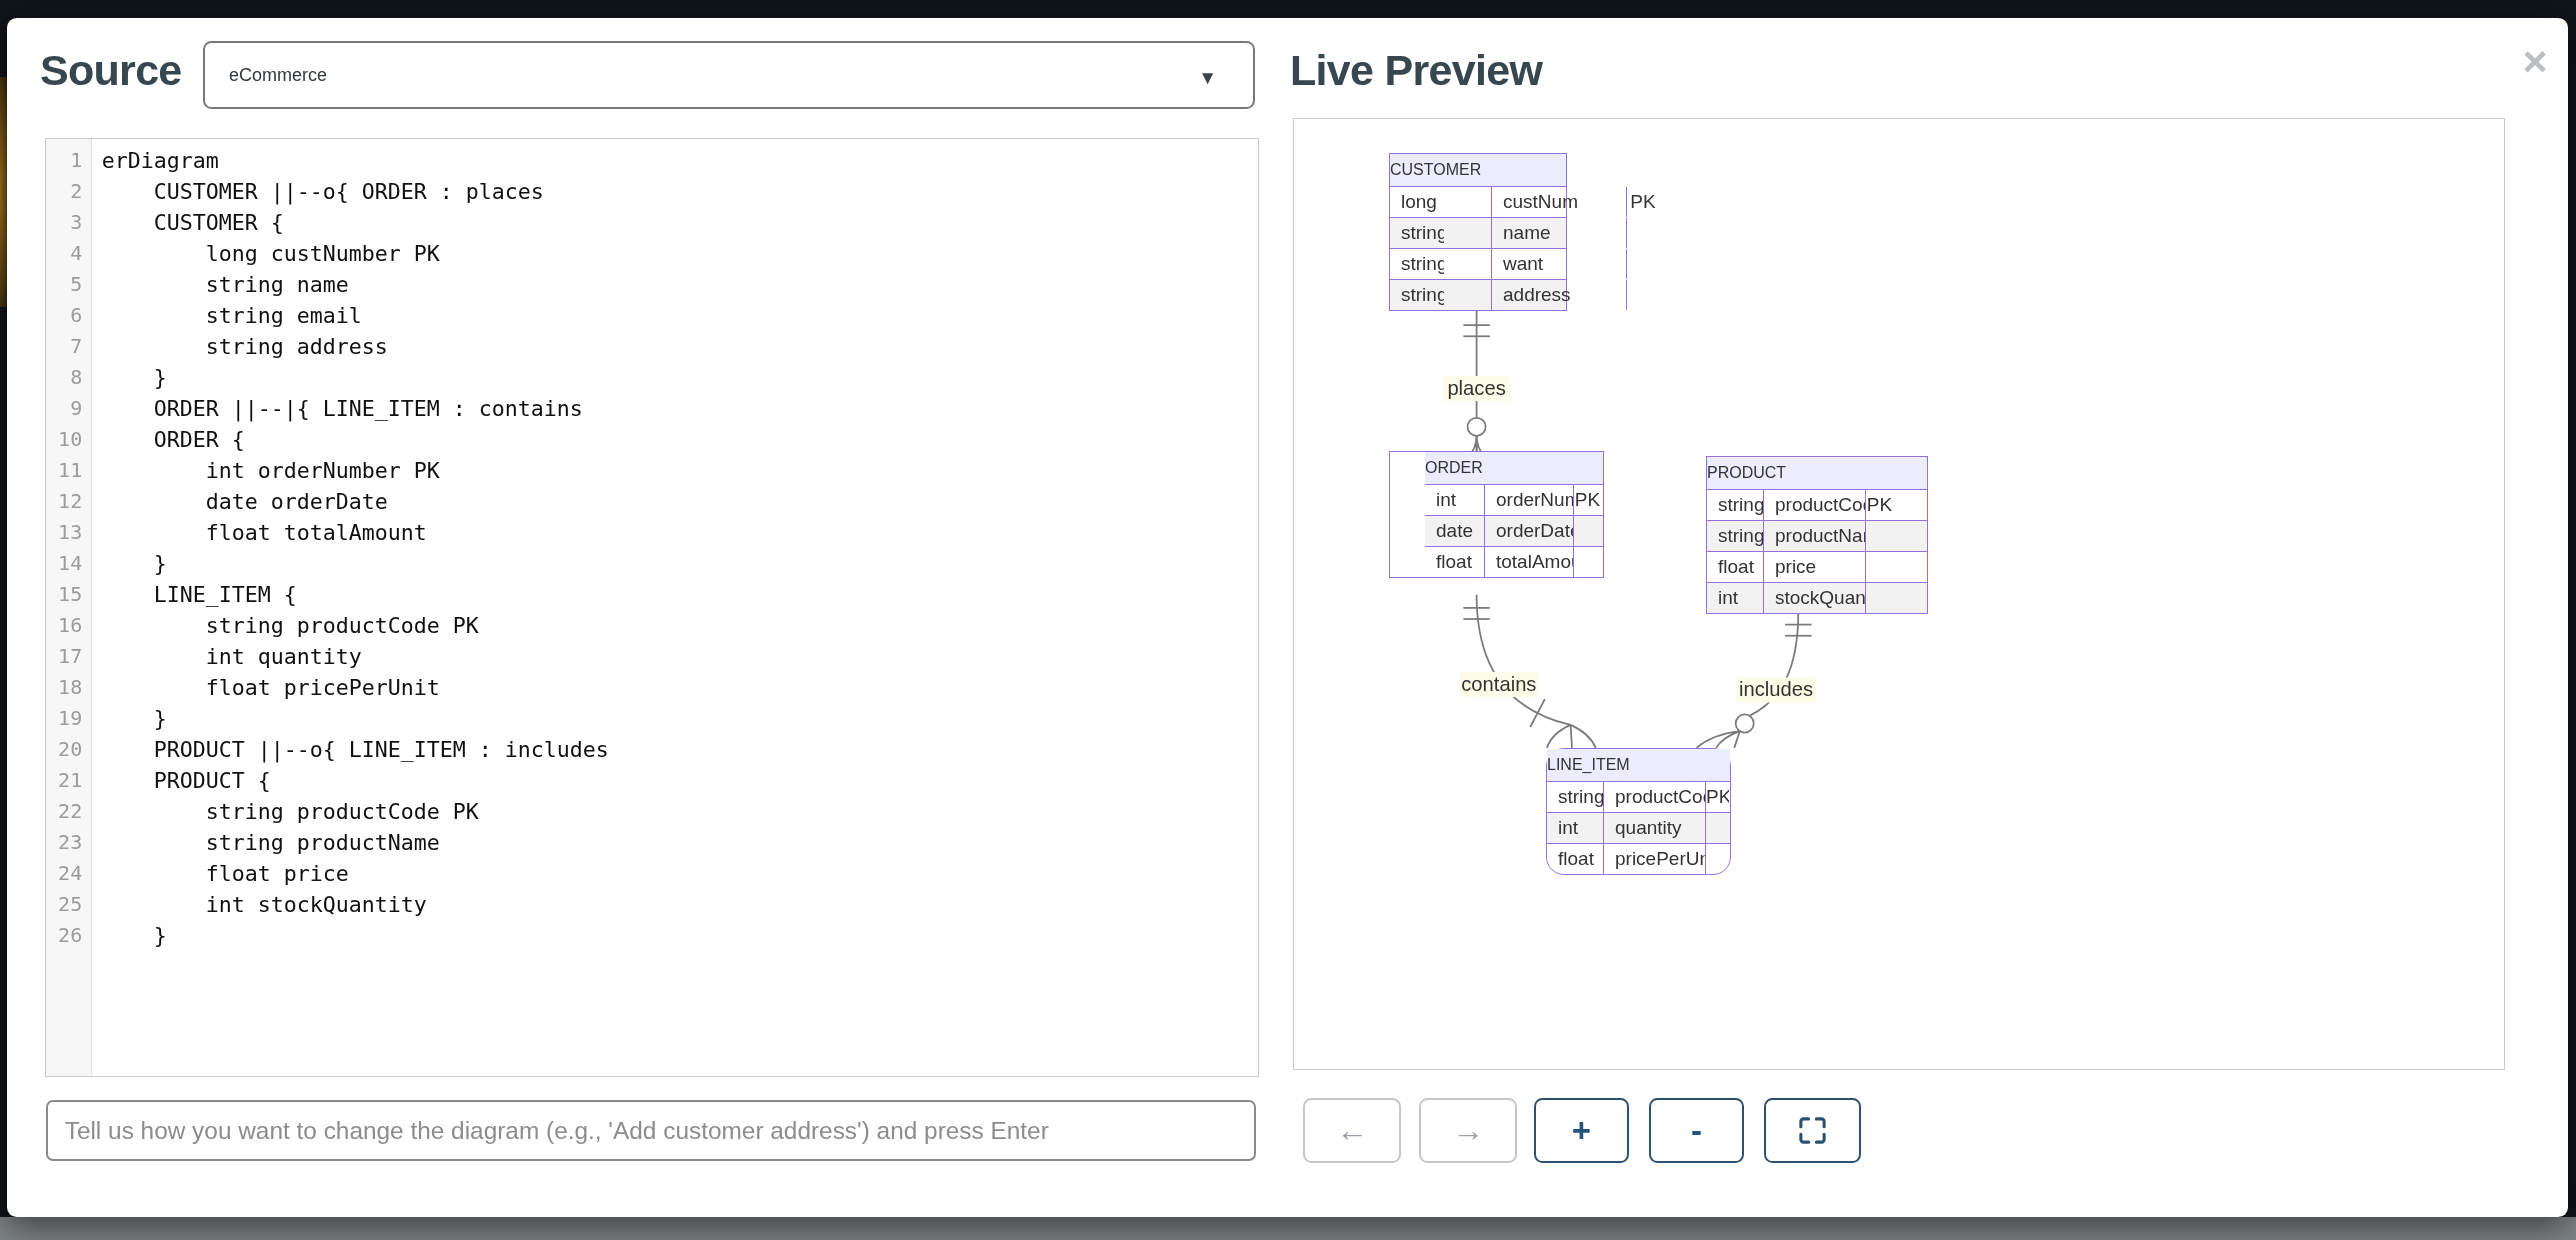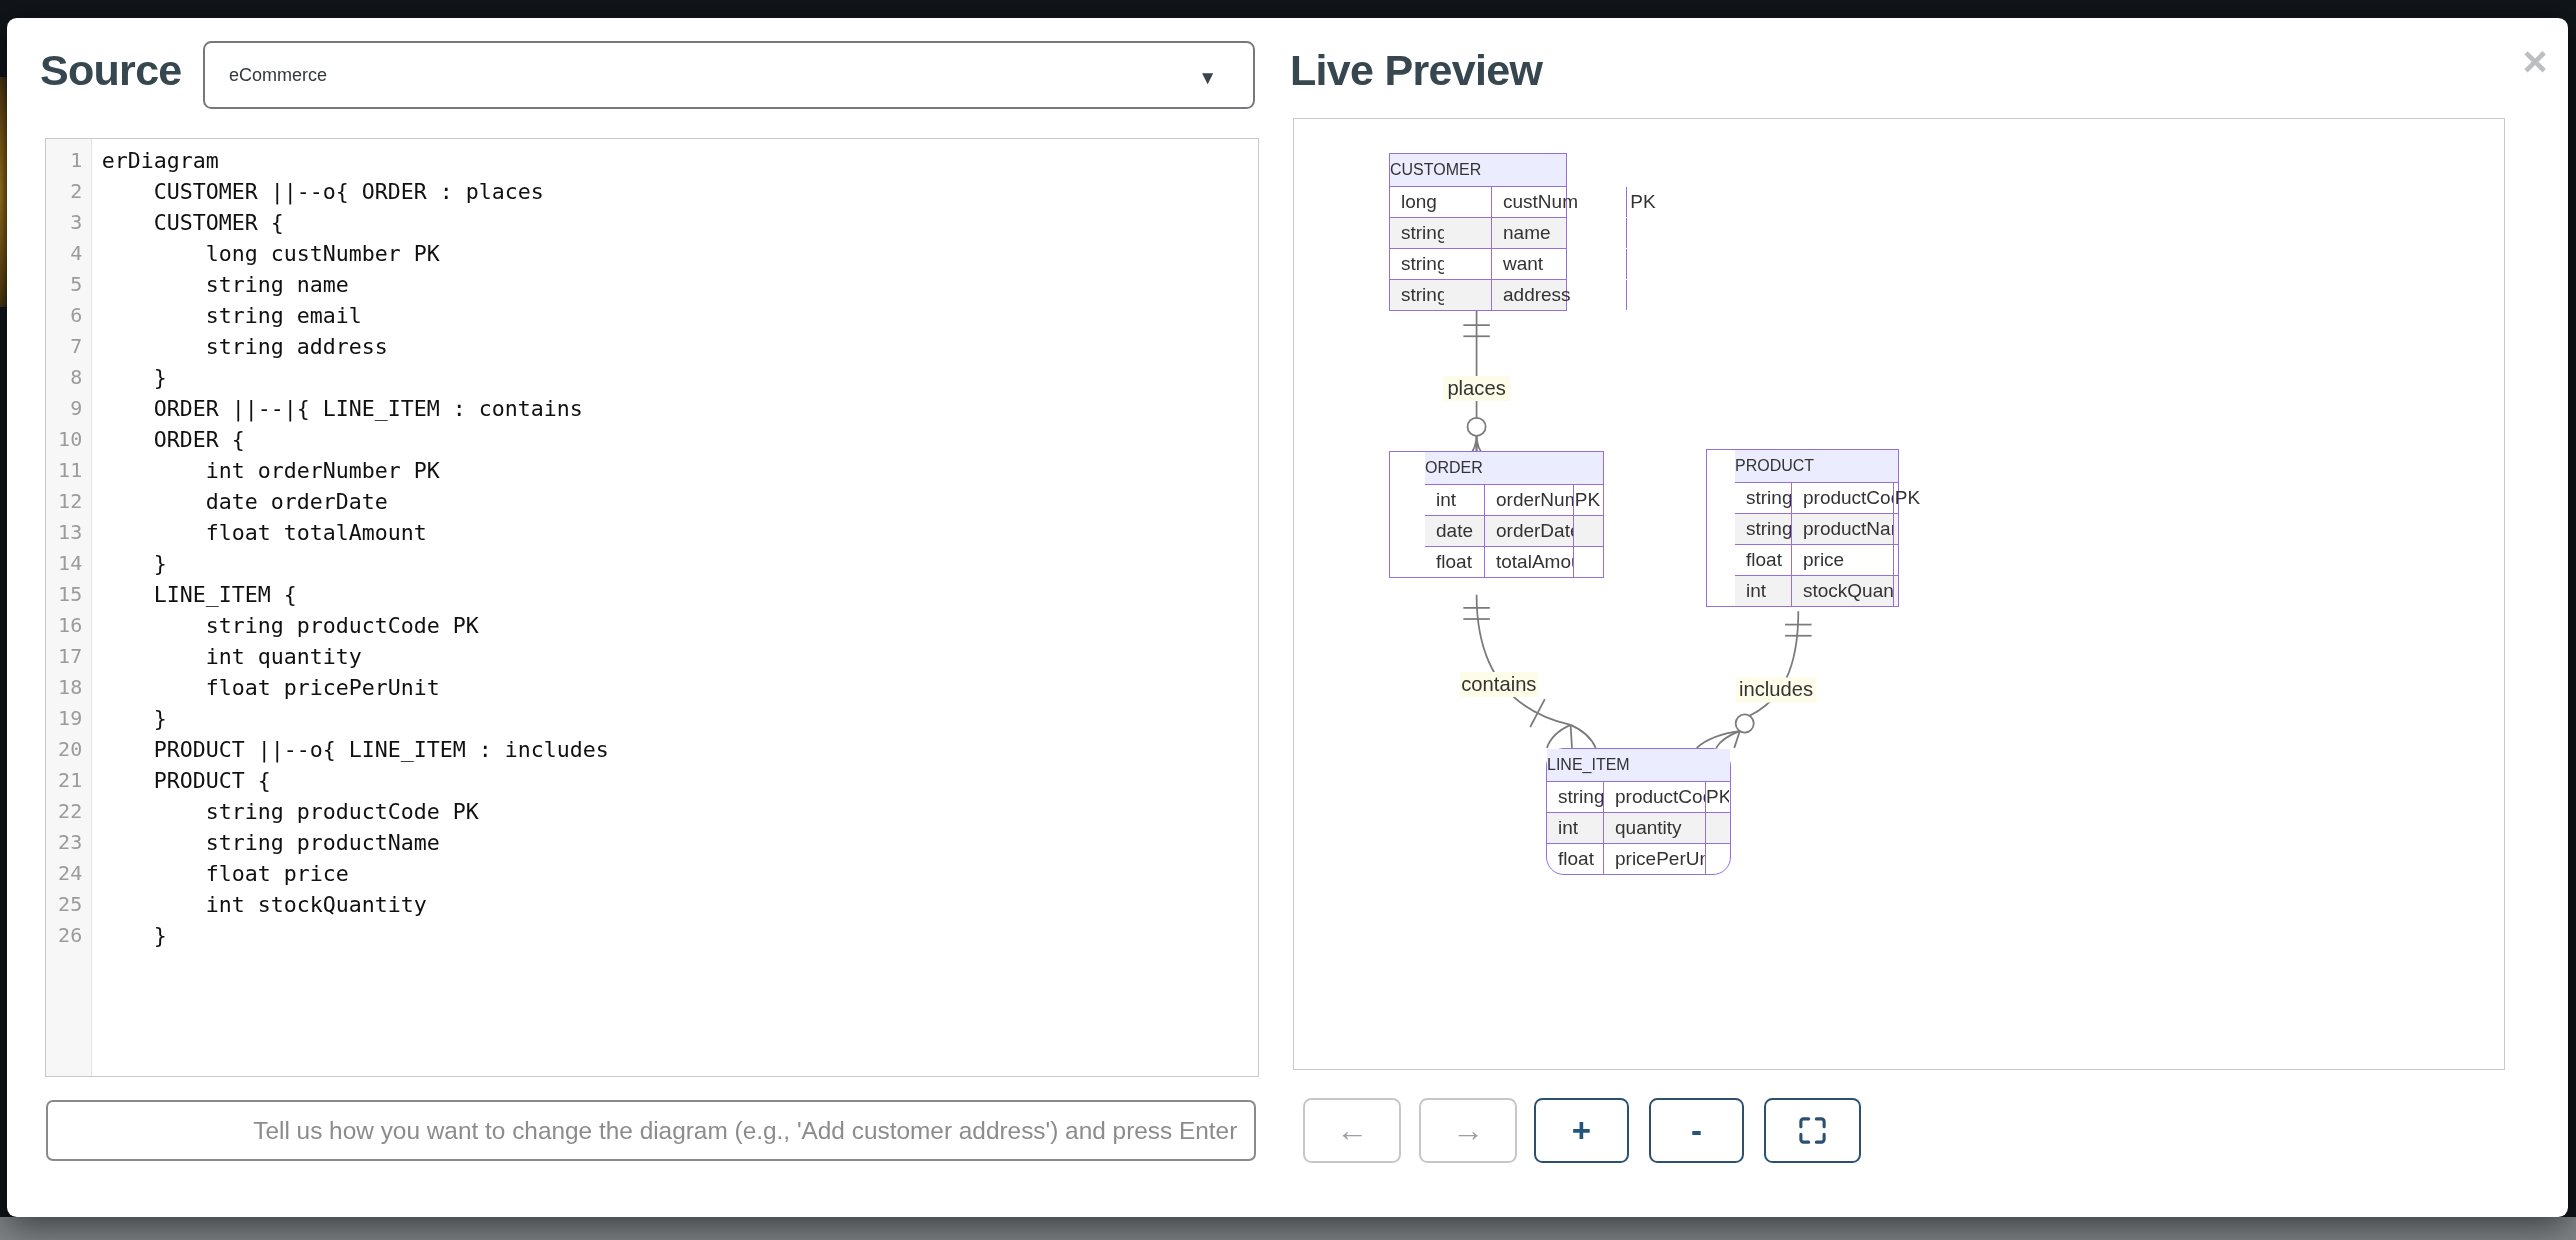--- a/index.html
+++ b/index.html
@@ -32,40 +32,40 @@
             background:#fff; border:1.4px solid #c9c9c9; overflow:hidden;
             font-family:"DejaVu Sans Mono","Liberation Mono",monospace; }
   .gutter-bg { position:absolute; left:0; top:0; bottom:0; width:46px; background:#f7f7f7; border-right:1.4px solid #e2e2e2; }
   .code-lines { position:absolute; left:0; top:5.6px; right:0; }
   .cl { display:flex; height:31px; line-height:31px; }
   .ln { width:46px; flex:0 0 46px; text-align:right; padding-right:9.8px; color:#9b9b9b; font-size:20px; }
   .ct { padding-left:9.8px; white-space:pre; color:#101010; font-size:21.6px; }
 
   .chat { position:absolute; left:46px; top:1100px; width:1210px; height:61px;
           border:2.1px solid #8a8a8a; border-radius:7px; font-size:24.4px; padding:0 16.7px;
-          color:#333; font-family:"Liberation Sans",sans-serif; background:#fff;text-align:right; }
+          color:#333; font-family:"Liberation Sans",sans-serif; background:#fff; }
   .chat::placeholder { color:#8c8c8c; }
 
   .close-btn { position:absolute; left:2507px; top:33px; width:56px; height:56px; background:transparent;
                border:none; font-size:43px; font-weight:bold; color:#bcbfc1; cursor:pointer; line-height:56px; text-align:center; }
 
   .preview { position:absolute; left:1293px; top:118px; width:1212px; height:952px;
              background:#fff; border:1.4px solid #c9c9c9; }
   .rel-svg { position:absolute; left:0; top:0; width:1212px; height:952px; }
 
   .etable { position:absolute; background:#fff; border:1.4px solid #9370DB; color:#333; }
   .ehead { height:32px; line-height:32px; text-align:left; background:#ECECFF; font-size:16px; }
   .erow { display:grid; border-top:1.4px solid #9370DB; height:31px; }
   .erow:nth-child(odd) { background:#f2f2f2; }
   .ecell { font-size:19px; line-height:30px; padding-left:11px; overflow:hidden; }
   .ecell + .ecell { border-left:1.4px solid #9370DB; }
   .ecell.k { padding-left:0; text-align:center; }
   #ent-customer { left:95px; top:34px;  width:178px; } #ent-customer .erow { grid-template-columns:54px 88px 33px;gap:47px; }
   #ent-order    { left:95px; top:332px; width:215px;padding-left:35px; } #ent-order .erow    { grid-template-columns:59px 89px 28px; }
-  #ent-product  { left:412px; top:330px; width:193px;padding-left:28px; } #ent-product .erow  { grid-template-columns:56px 102px 28px; }
+  #ent-product  { left:412px; top:337px; width:222px; } #ent-product .erow  { grid-template-columns:56px 102px 28px; }
   #ent-lineitem { left:252px; top:629px; width:185px;border-radius:18px; } #ent-lineitem .erow { grid-template-columns:56px 102px 24.4px; }
 
   .ctl { position:absolute; top:1098px; height:65px; background:#fff; border-radius:8.4px;
          display:flex; align-items:center; justify-content:center; cursor:pointer; }
   .ctl.gray { border:2.1px solid #c6c6c6; color:#9aa0a5; font-size:32px; }
   .ctl.blue { border:2.8px solid #2b5070; color:#24567c; font-size:33px; font-weight:bold; }
   #btn-back    { left:1303px; width:98px; }
   #btn-forward { left:1419px; width:98px; }
   #btn-zoomin  { left:1534px; width:95px; }
   #btn-zoomout { left:1649px; width:95px; }

